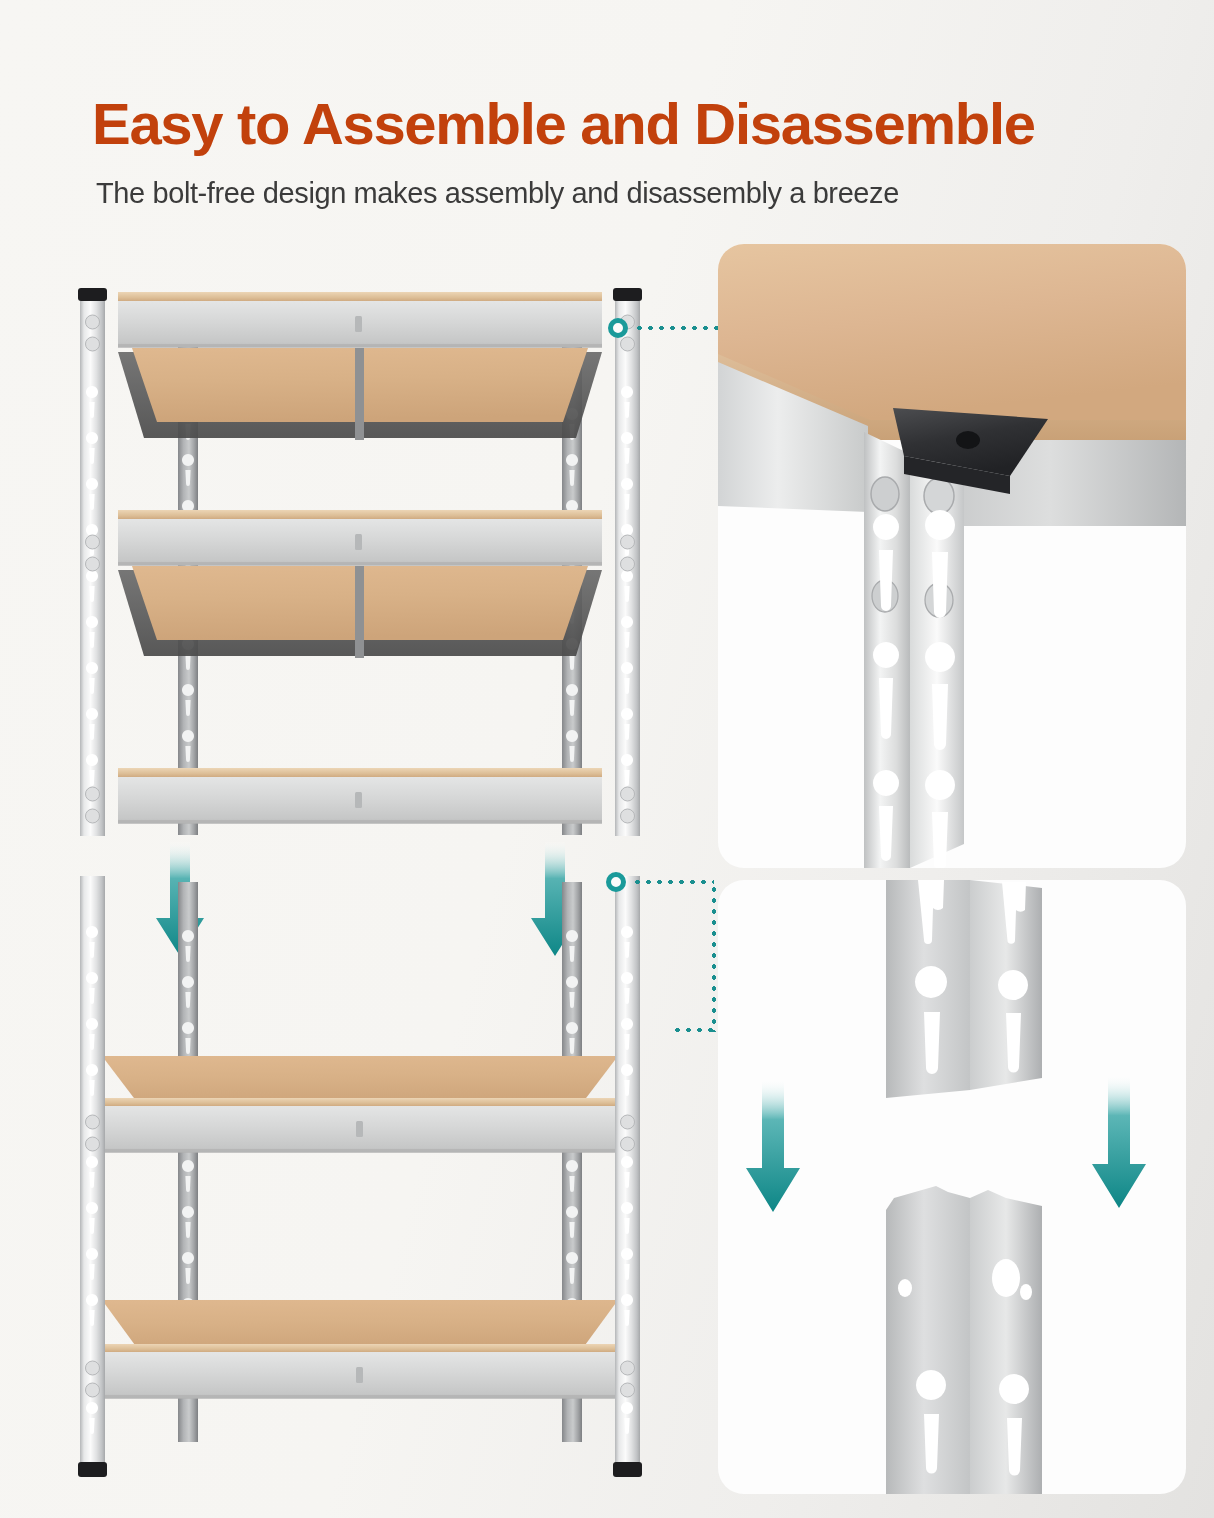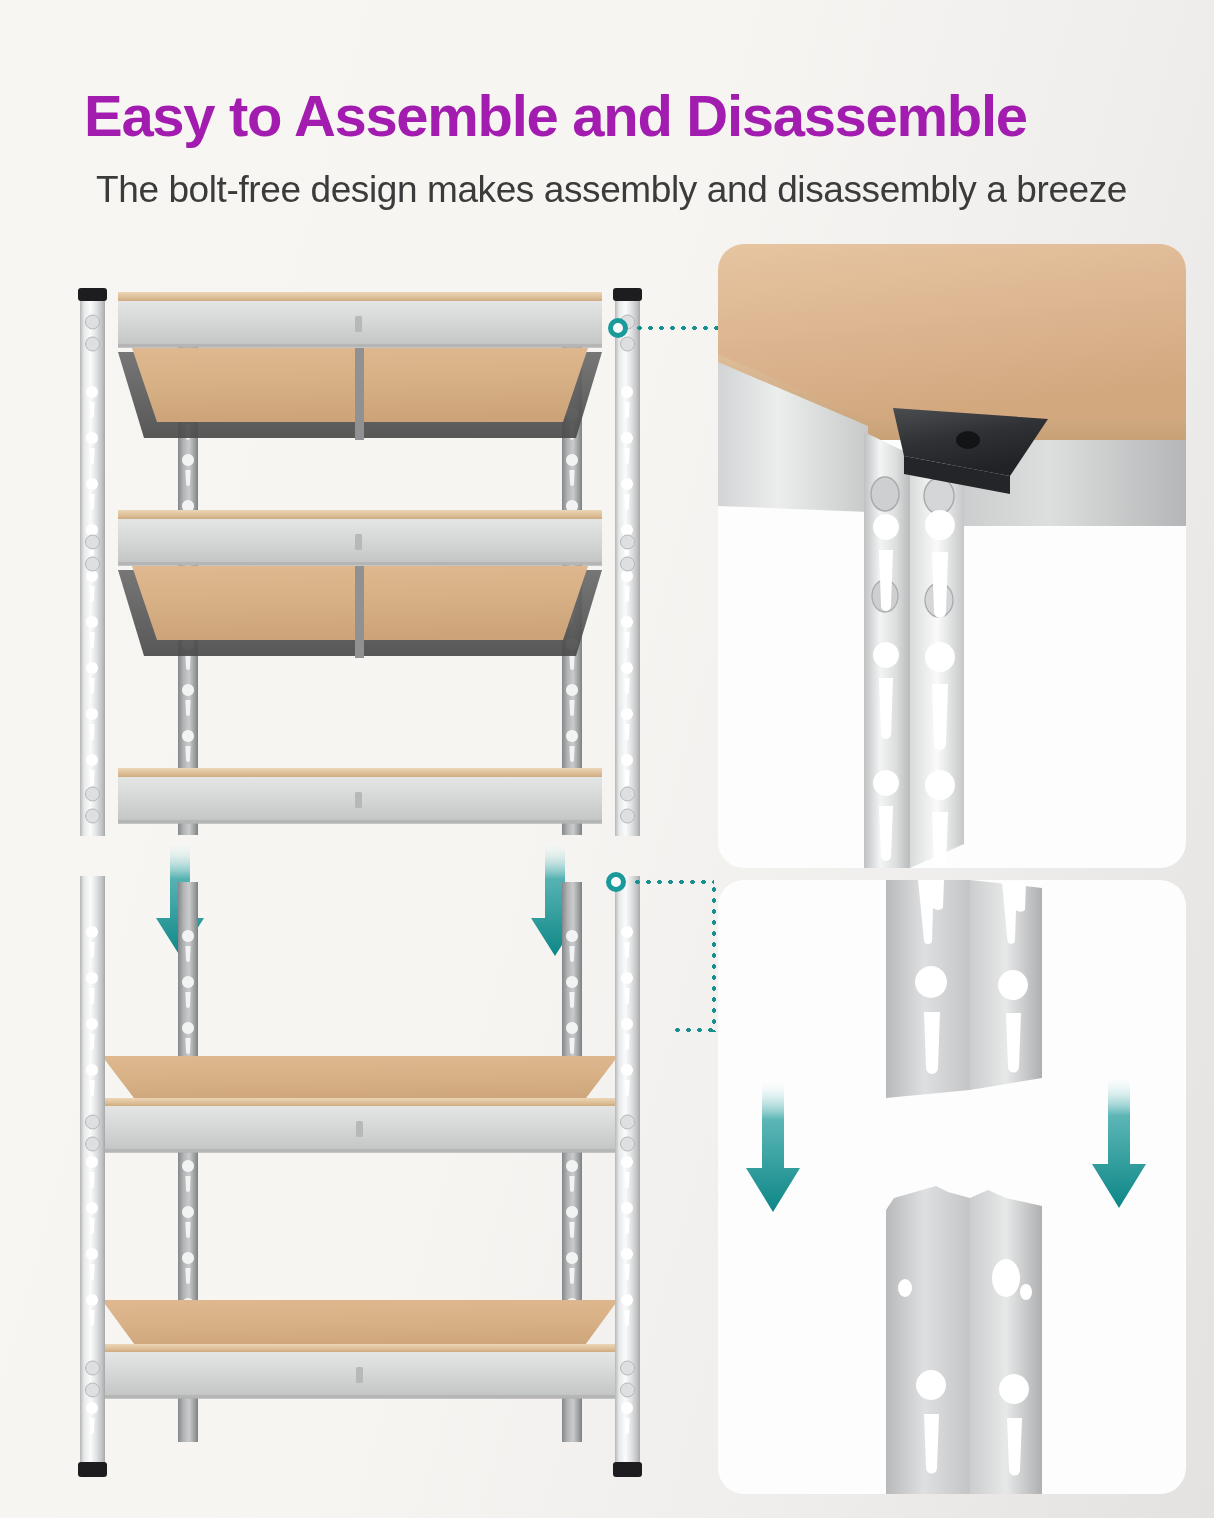--- a/index.html
+++ b/index.html
@@ -14,25 +14,25 @@
     position:absolute;inset:0;
     background:
       linear-gradient(105deg,#f7f6f3 0%,#f6f5f2 45%,#efeeec 72%,#e3e2e0 100%);
     z-index:0;
   }
   .stage{position:absolute;inset:0;z-index:2;}
 
   
   .header{position:absolute;left:84px;top:86px;width:1060px;}
   .title{
-    font-size:58px;font-weight:bold;color:#a21caf;
-    letter-spacing:-1.3px;line-height:1.05;margin:0;white-space:nowrap;
+    font-size:58px;font-weight:bold;color:#c2410c;
+    letter-spacing:-1.3px;line-height:1.05;margin:8px;white-space:nowrap;
   }
   .subtitle{
-    font-size:37px;font-weight:300;color:#3b3b3b;
+    font-size:29px;font-weight:300;color:#3b3b3b;
     letter-spacing:-0.4px;margin:22px 0 0 12px;white-space:nowrap;
   }
 
   
   .panel{
     position:absolute;background:#fdfdfd;border-radius:26px;overflow:hidden;
   }
   .panel-top{left:718px;top:244px;width:468px;height:624px;}
   .panel-bottom{left:718px;top:880px;width:468px;height:614px;}
 

